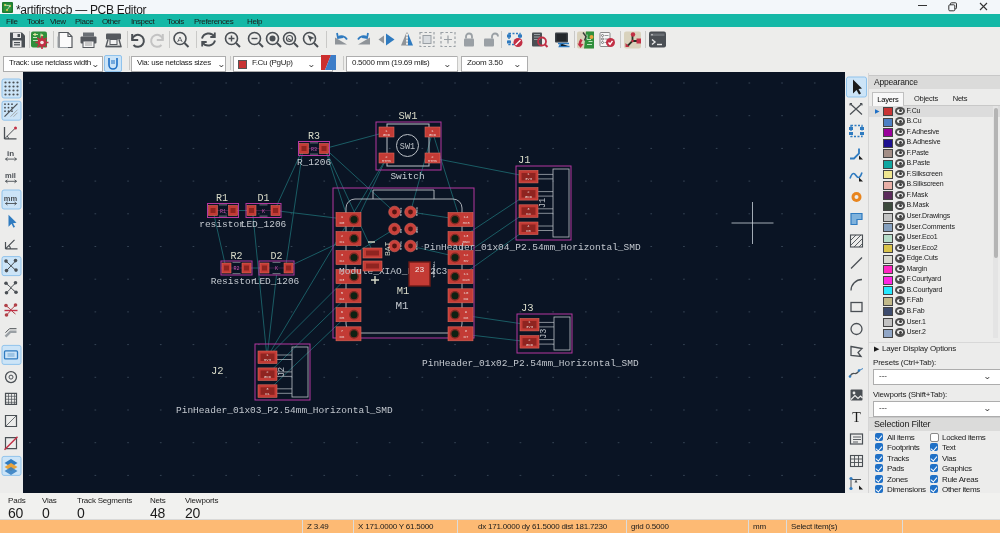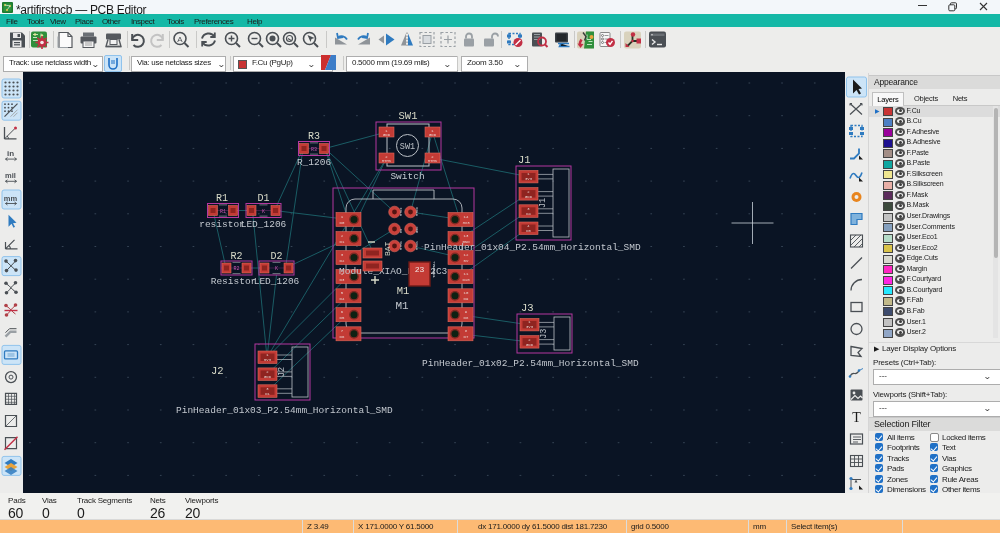--- a/index.html
+++ b/index.html
@@ -895,21 +895,21 @@
   </div>
 
 <div class="abs" id="status1">
   <div class="s1lab" style="left:8px">Pads</div>
     <div class="s1val" style="left:8px">60</div>
   <div class="s1lab" style="left:42px">Vias</div>
     <div class="s1val" style="left:42px">0</div>
   <div class="s1lab" style="left:77px">Track Segments</div>
     <div class="s1val" style="left:77px">0</div>
   <div class="s1lab" style="left:150px">Nets</div>
-    <div class="s1val" style="left:150px">26</div>
+    <div class="s1val" style="left:150px">48</div>
   <div class="s1lab" style="left:185px">Viewports</div>
     <div class="s1val" style="left:185px">20</div>
 </div>
 <div class="abs" id="status2">
   <div class="s2" style="left:307px">Z 3.49</div>
   <div class="s2" style="left:358px">X 171.0000  Y 61.5000</div>
   <div class="s2" style="left:478px">dx 171.0000  dy 61.5000  dist 181.7230</div>
   <div class="s2" style="left:631px">grid 0.5000</div>
   <div class="s2" style="left:753px">mm</div>
   <div class="s2" style="left:791px">Select item(s)</div>

